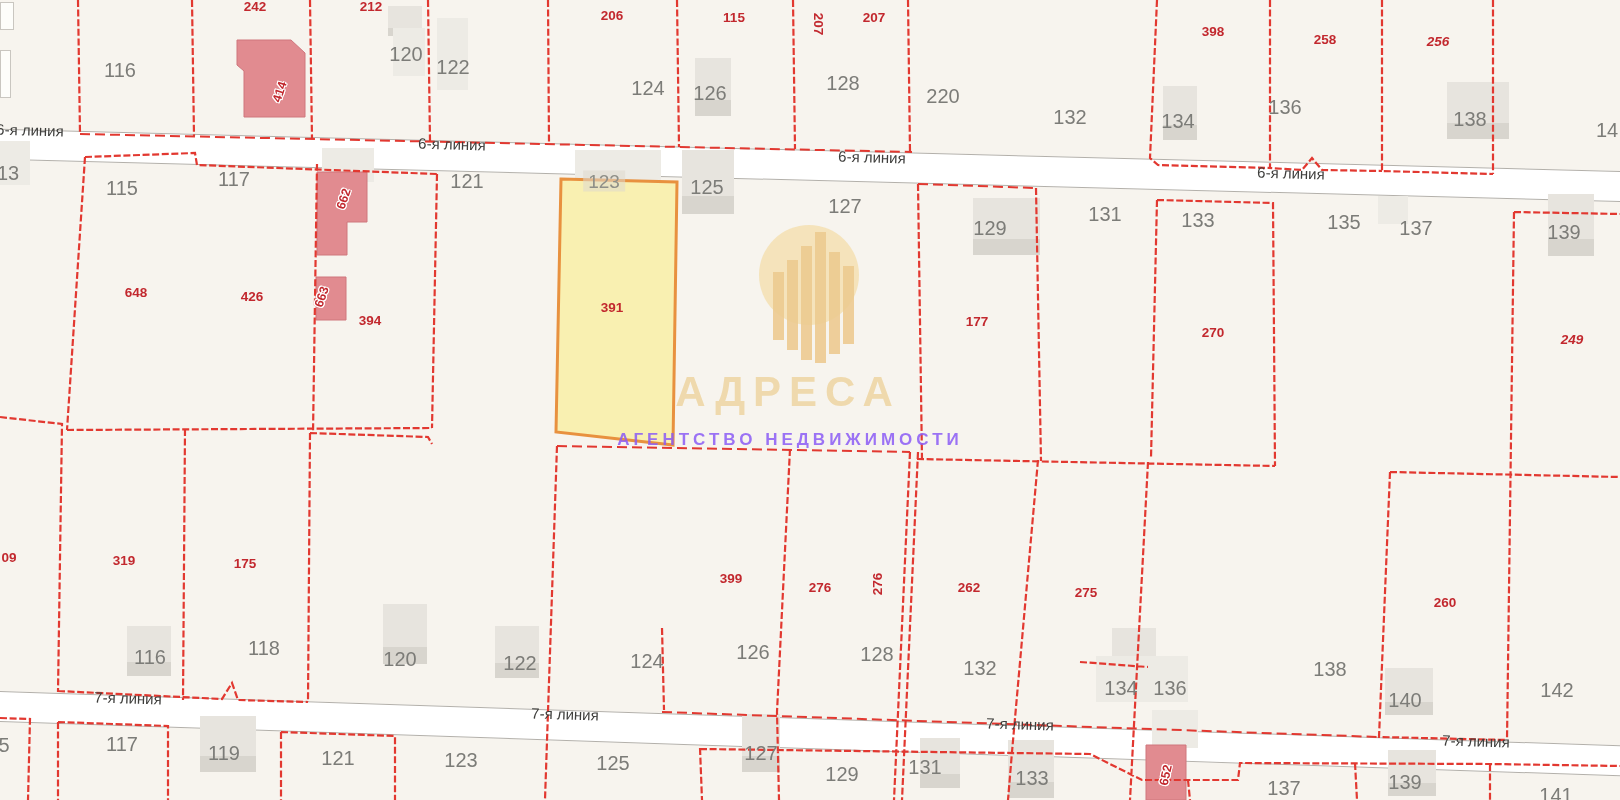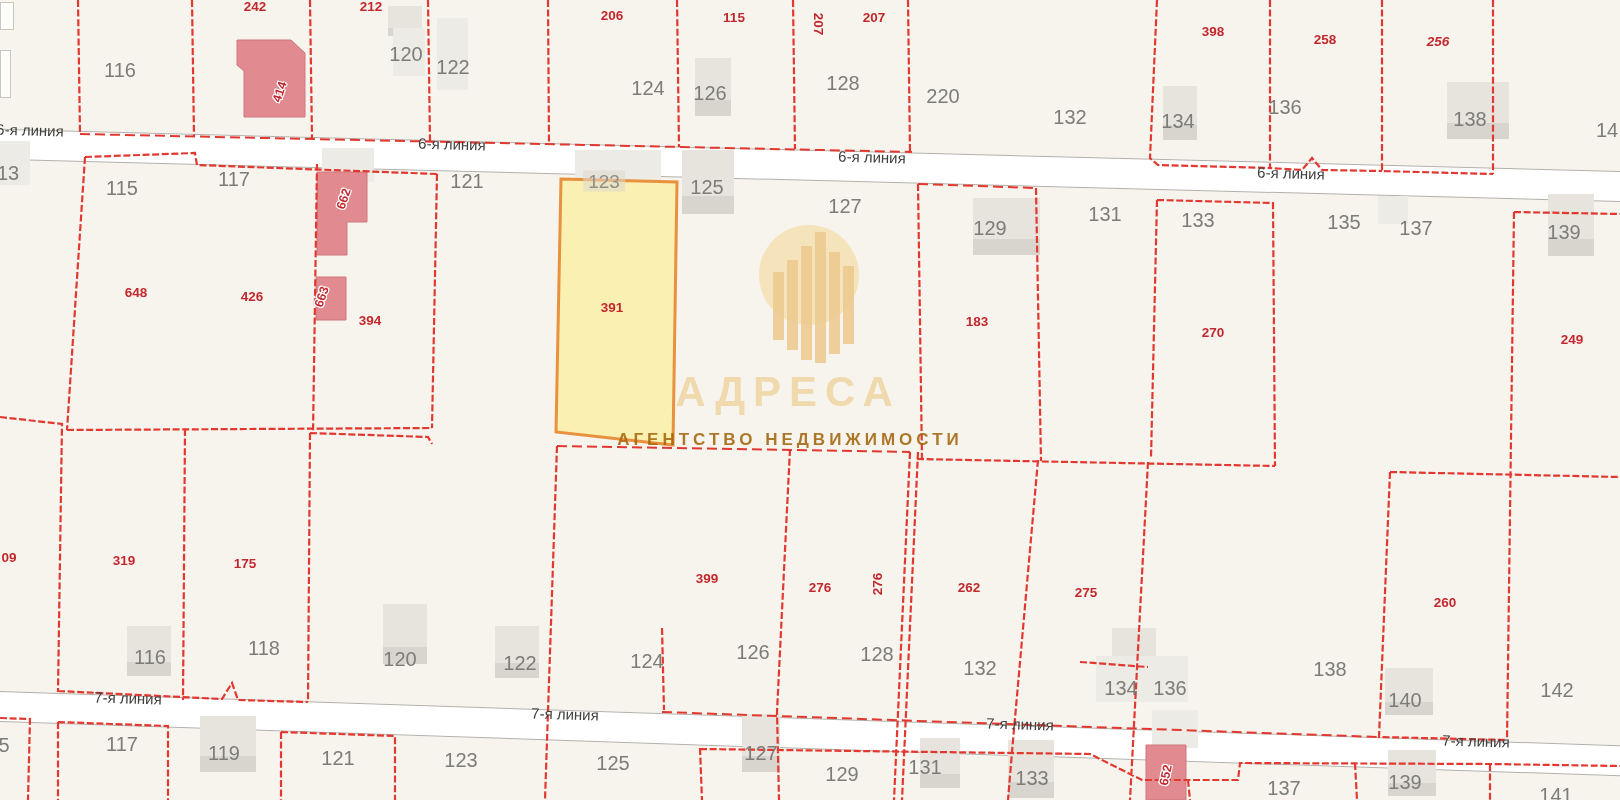--- a/index.html
+++ b/index.html
@@ -26,21 +26,21 @@
   .pinkb{fill:#e18b90;stroke:#cf767d;stroke-width:1;}
   .ypar{fill:#f9efab;fill-opacity:.92;stroke:#e8913f;stroke-width:3;}
   
   #wm{position:absolute;left:0;top:0;z-index:5;pointer-events:none;}
   #wm-circle{position:absolute;left:759px;top:225px;width:100px;height:100px;border-radius:50%;
     background:#f4dfae;opacity:.8;}
   .wmbar{position:absolute;background:#ecca90;opacity:.9;}
   #wm-title{position:absolute;left:788px;top:368px;transform:translateX(-50%);
     font-size:42px;font-weight:bold;letter-spacing:8px;color:#eed5a2;opacity:.85;white-space:nowrap;}
   #wm-sub{position:absolute;left:790px;top:430px;transform:translateX(-50%);
-    font-size:17px;font-weight:bold;letter-spacing:4px;color:#a16207;opacity:.85;white-space:nowrap;}
+    font-size:17px;font-weight:bold;letter-spacing:4px;color:#8b5cf6;opacity:.85;white-space:nowrap;}
   
   #labels{position:absolute;left:0;top:0;z-index:6;}
   .lbl{position:absolute;transform:translate(-50%,-50%);white-space:nowrap;line-height:1;}
   .gray{font-size:20px;color:#7c7c78;font-weight:500;}
   .red{font-size:13.5px;color:#c2282e;font-weight:bold;}
   .bred{font-size:12.5px;color:#c2282e;font-weight:bold;
     text-shadow:-1px -1px 0 #fff,1px -1px 0 #fff,-1px 1px 0 #fff,1px 1px 0 #fff,0 1px 0 #fff,0 -1px 0 #fff;}
   .street{font-size:15px;color:#3e3e3c;font-weight:500;}
   .chip{font-size:19px;color:#8f8f88;background:rgba(222,217,206,.55);padding:1px 5px;font-weight:500;}
 </style>
@@ -130,27 +130,27 @@
       <div class="lbl red" style="left: 734px; top: 18px;">115</div>
       <div class="lbl red" style="left: 818px; top: 24px; transform: translate(-50%, -50%) rotate(90deg);">207</div>
       <div class="lbl red" style="left: 874px; top: 18px;">207</div>
       <div class="lbl red" style="left: 1213px; top: 32px;">398</div>
       <div class="lbl red" style="left: 1325px; top: 40px;">258</div>
       <div class="lbl red" style="left: 1438px; top: 42px; font-style: italic;">256</div>
       <div class="lbl red" style="left: 136px; top: 293px;">648</div>
       <div class="lbl red" style="left: 252px; top: 297px;">426</div>
       <div class="lbl red" style="left: 370px; top: 321px;">394</div>
       <div class="lbl red" style="left: 612px; top: 308px;">391</div>
-      <div class="lbl red" style="left: 977px; top: 322px;">183</div>
+      <div class="lbl red" style="left: 977px; top: 322px;">177</div>
       <div class="lbl red" style="left: 1213px; top: 333px;">270</div>
-      <div class="lbl red" style="left: 1572px; top: 340px;">249</div>
+      <div class="lbl red" style="left: 1572px; top: 340px; font-style: italic;">249</div>
       <div class="lbl red" style="left: 9px; top: 558px;">09</div>
       <div class="lbl red" style="left: 124px; top: 561px;">319</div>
       <div class="lbl red" style="left: 245px; top: 564px;">175</div>
-      <div class="lbl red" style="left: 707px; top: 579px;">399</div>
+      <div class="lbl red" style="left: 731px; top: 579px;">399</div>
       <div class="lbl red" style="left: 820px; top: 588px;">276</div>
       <div class="lbl red" style="left: 878px; top: 584px; transform: translate(-50%, -50%) rotate(-90deg);">276</div>
       <div class="lbl red" style="left: 969px; top: 588px;">262</div>
       <div class="lbl red" style="left: 1086px; top: 593px; text-align: center;">275</div>
       <div class="lbl red" style="left: 1445px; top: 603px;">260</div>
       <div class="lbl bred" style="left: 280px; top: 92px; transform: translate(-50%, -50%) rotate(-72deg);">414</div>
       <div class="lbl bred" style="left: 344px; top: 199px; transform: translate(-50%, -50%) rotate(-72deg);">662</div>
       <div class="lbl bred" style="left: 322px; top: 297px; transform: translate(-50%, -50%) rotate(-72deg);">663</div>
       <div class="lbl bred" style="left: 1166px; top: 775px; transform: translate(-50%, -50%) rotate(-78deg);">652</div>
       <div class="lbl gray" style="left: 120px; top: 70px;">116</div>

